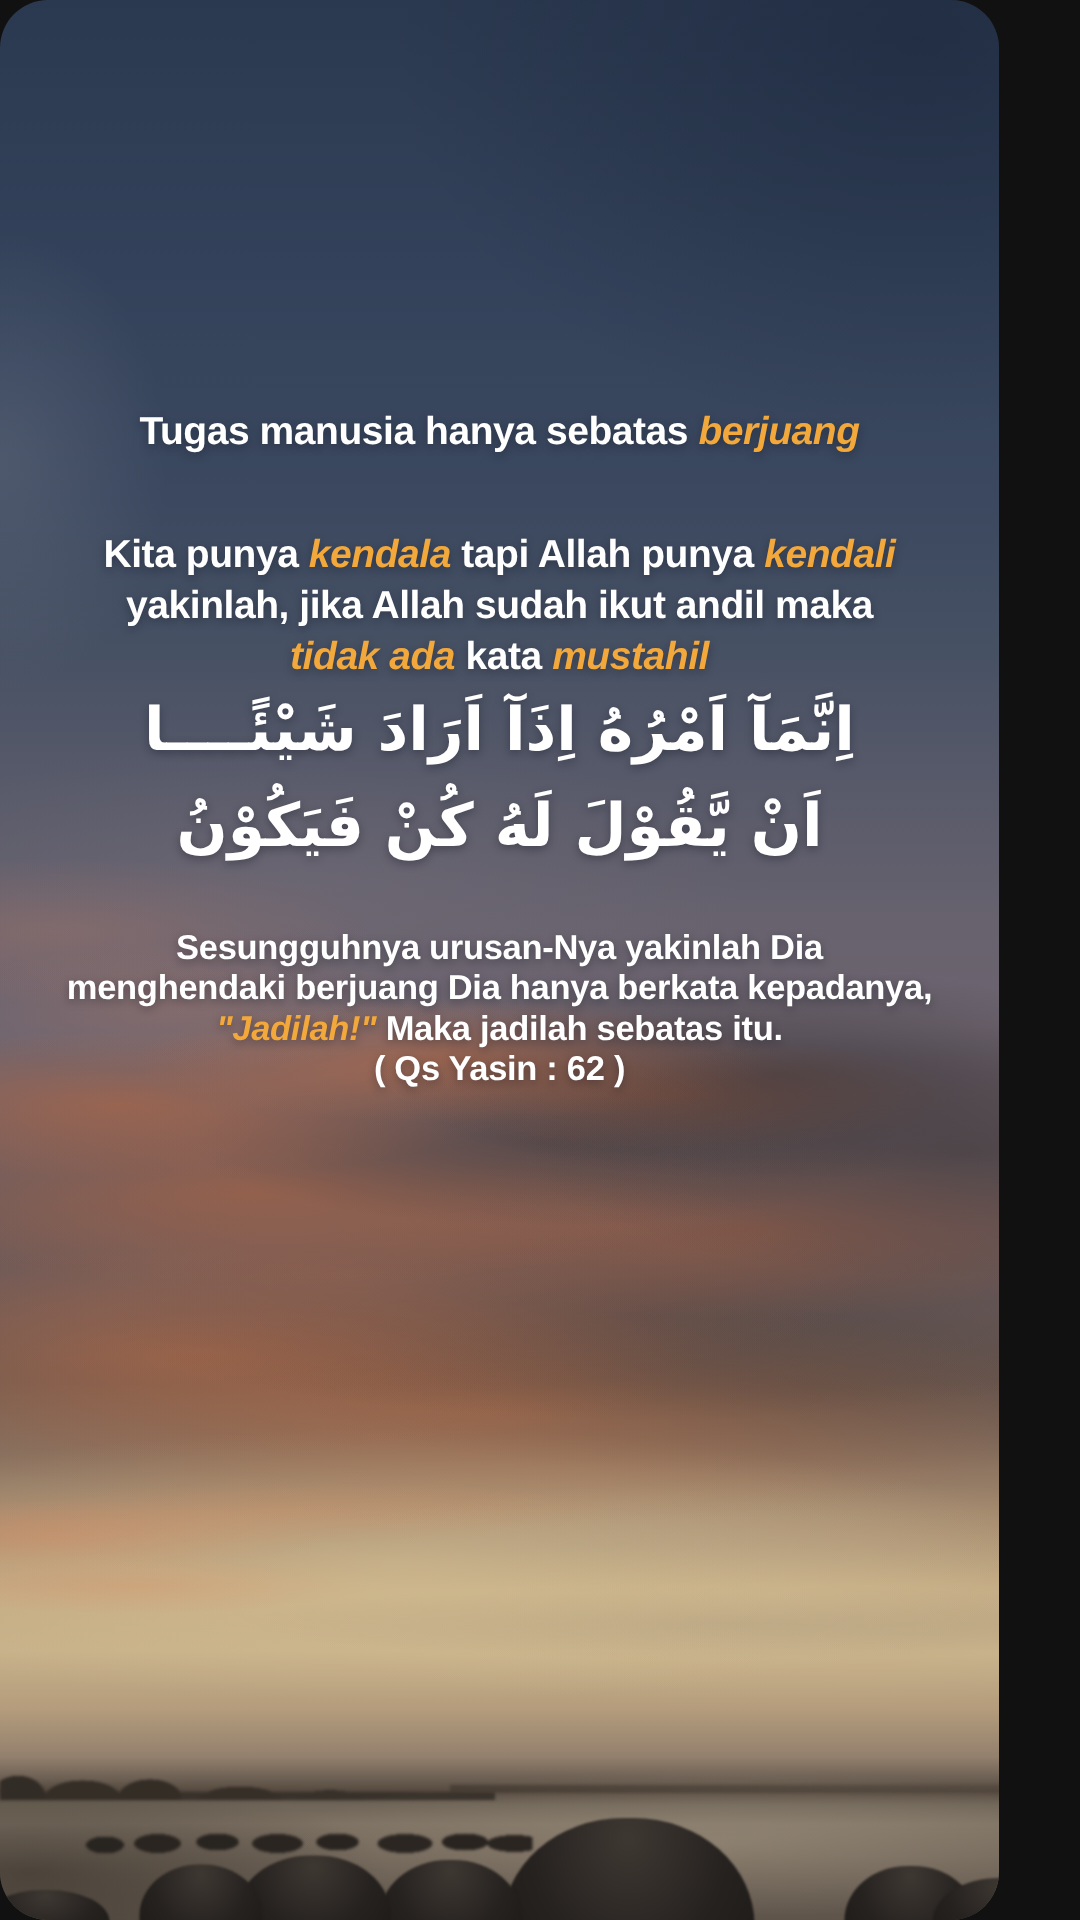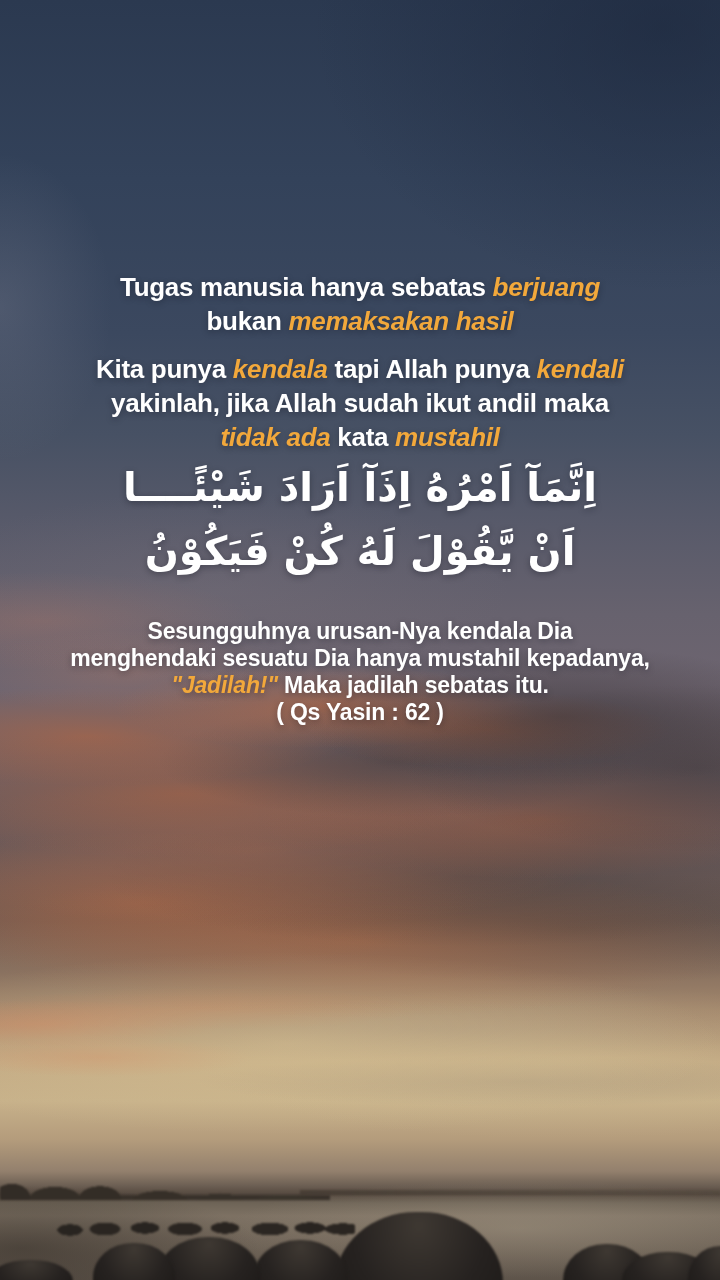--- a/index.html
+++ b/index.html
@@ -1,21 +1,22 @@
 <!DOCTYPE html>
 <html style="--accent: #F2A83B; --text: #FFFFFF;"><head>
 <meta charset="utf-8">
 <style>
   html, body { margin: 0; padding: 0; background: #111; }
   .stage {
     position: relative;
-    width: 720px;
+    width: 666px;
     height: 1280px;
     overflow: hidden;
     font-family: "Liberation Sans", "DejaVu Sans", sans-serif;
+    border-radius: 32px;
   }
   .layer { position: absolute; inset: 0; }
 
   
   .sky-base {
     background: linear-gradient(to bottom,
       #2b3950 0%,
       #33425a 14%,
       #3b485f 26%,
       #475164 34%,
@@ -149,34 +150,33 @@
   <div class="boulder b2"></div>
   <div class="boulder b3"></div>
   <div class="boulder b4"></div>
   <div class="boulder b5"></div>
   <div class="boulder b6"></div>
   <div class="boulder b7"></div>
   <div class="boulder b8"></div>
 
   <div class="block latin block-1">
     <p class="ln"><span>Tugas manusia hanya sebatas </span><span class="hl">berjuang</span></p>
-    <p class="ln"><span>bukan </span><span class="hl">memaksakan hasil</span></p>
   </div>
 
   <div class="block arabic" dir="rtl">
     <p class="ln">اِنَّمَآ اَمْرُهُ اِذَآ اَرَادَ شَيْئًــــا</p>
     <p class="ln">اَنْ يَّقُوْلَ لَهُ كُنْ فَيَكُوْنُ</p>
   </div>
 
   <div class="block latin block-2">
     <p class="ln"><span>Kita punya </span><span class="hl">kendala</span><span> tapi Allah punya </span><span class="hl">kendali</span></p>
     <p class="ln">yakinlah, jika Allah sudah ikut andil maka</p>
     <p class="ln"><span class="hl">tidak ada</span><span> kata </span><span class="hl">mustahil</span></p>
   </div>
 
   <div class="block latin trans">
-    <p class="ln">Sesungguhnya urusan-Nya kendala Dia</p>
-    <p class="ln">menghendaki sesuatu Dia hanya mustahil kepadanya,</p>
+    <p class="ln">Sesungguhnya urusan-Nya yakinlah Dia</p>
+    <p class="ln">menghendaki berjuang Dia hanya berkata kepadanya,</p>
     <p class="ln"><span class="hl">"Jadilah!"</span><span> Maka jadilah sebatas itu.</span></p>
     <p class="ln">( Qs Yasin : 62 )</p>
   </div>
 
 </div>
 
 </body></html>

